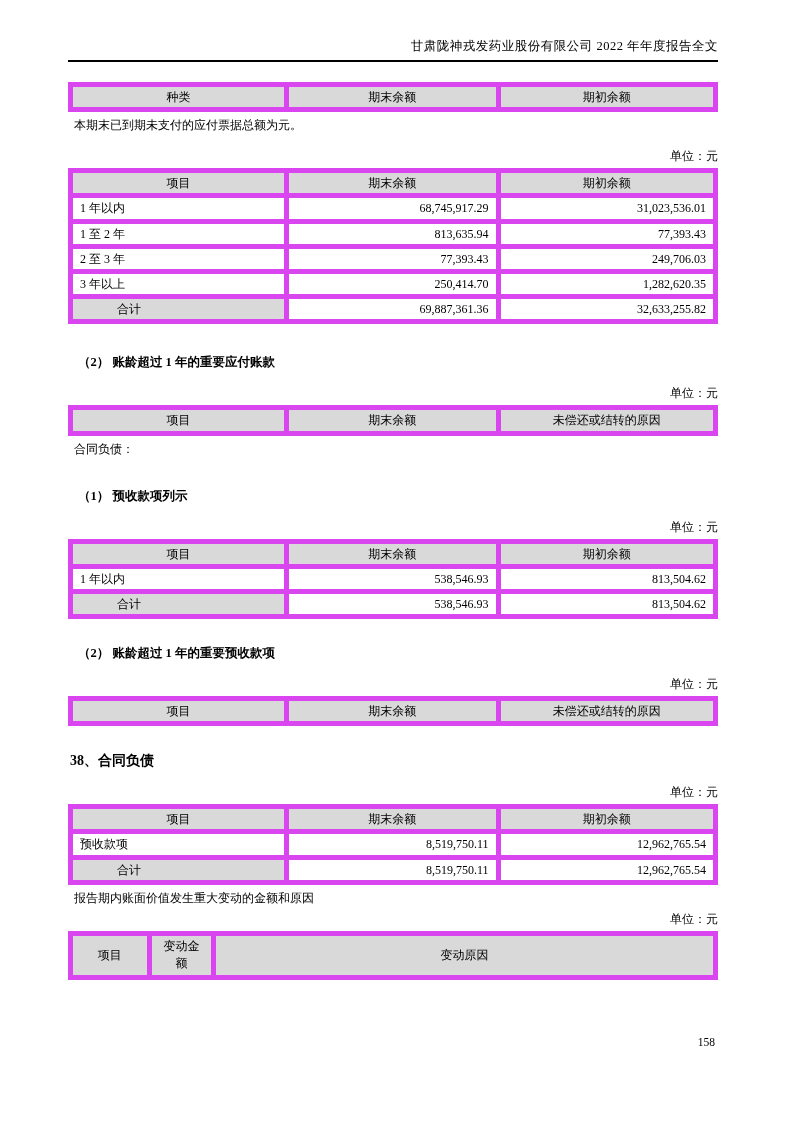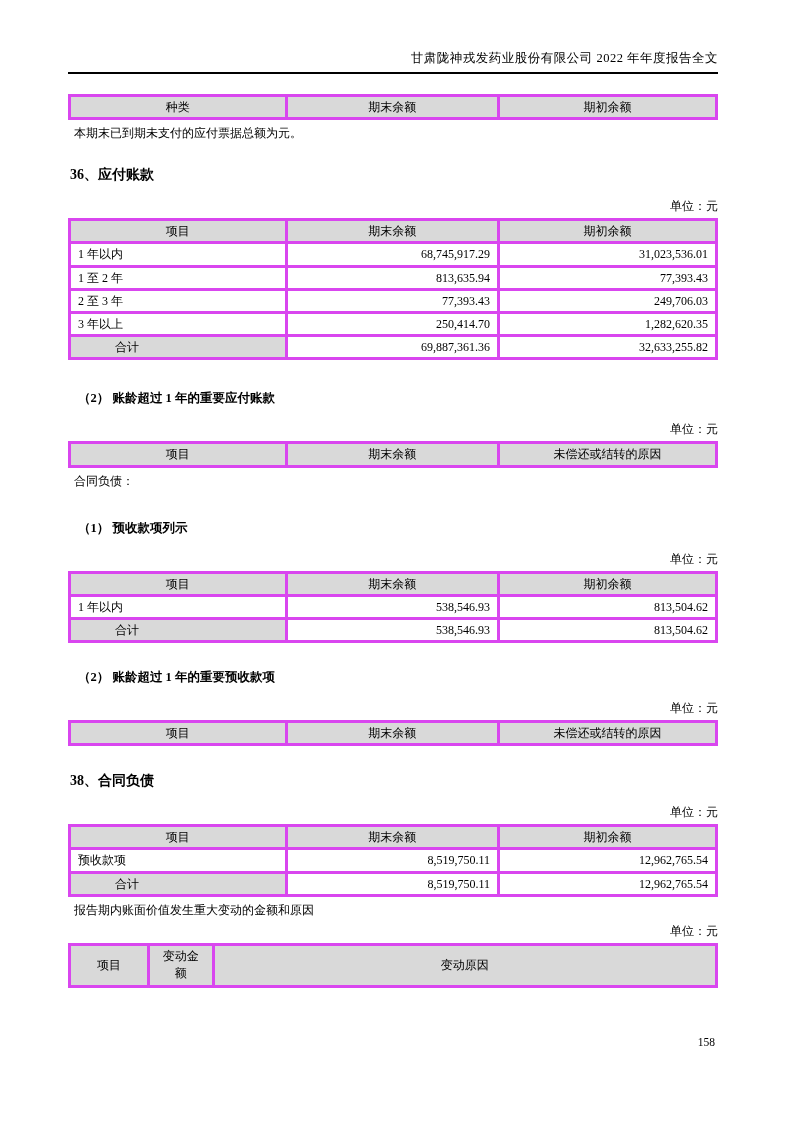--- a/index.html
+++ b/index.html
@@ -8,36 +8,36 @@
     width: 793px; height: 1122px;
     background: #ffffff;
     color: #000;
     font-family: "Liberation Serif", "DejaVu Serif", serif;
     position: relative;
     overflow: hidden;
   }
   .content { padding: 0 75px 0 68px; }
 
   .doc-header {
-    padding-top: 50px;
+    padding-top: 38px;
     padding-bottom: 5px;
     text-align: right;
     font-size: 12.5px;
     border-bottom: 2px solid #000;
     letter-spacing: 0.5px;
   }
 
   table {
     width: 100%;
     border-collapse: collapse;
     font-size: 12px;
     table-layout: fixed;
   }
   th, td {
-    border: 3px solid #d946ef;
+    border: 5px solid #d946ef;
     padding: 2px 7px;
     line-height: 1.35;
     overflow: hidden;
     white-space: nowrap;
   }
   th {
     background: #d9d9d9;
     font-weight: normal;
     text-align: center;
     height: 22px;
@@ -92,21 +92,20 @@
     <tbody>
         <tr>
       <th>种类</th>
       <th>期末余额</th>
       <th>期初余额</th>
     </tr>
   </tbody>
     </table>
   <div class="note">本期末已到期未支付的应付票据总额为元。</div>
 
-  <div class="h2">36、应付账款</div>
   <div class="unit">单位：元</div>
 
   <table>
     <colgroup>
         <col style="width:33.5%">
         <col style="width:32.8%">
         <col style="width:33.7%">
       </colgroup>
     <tbody>
         <tr>

